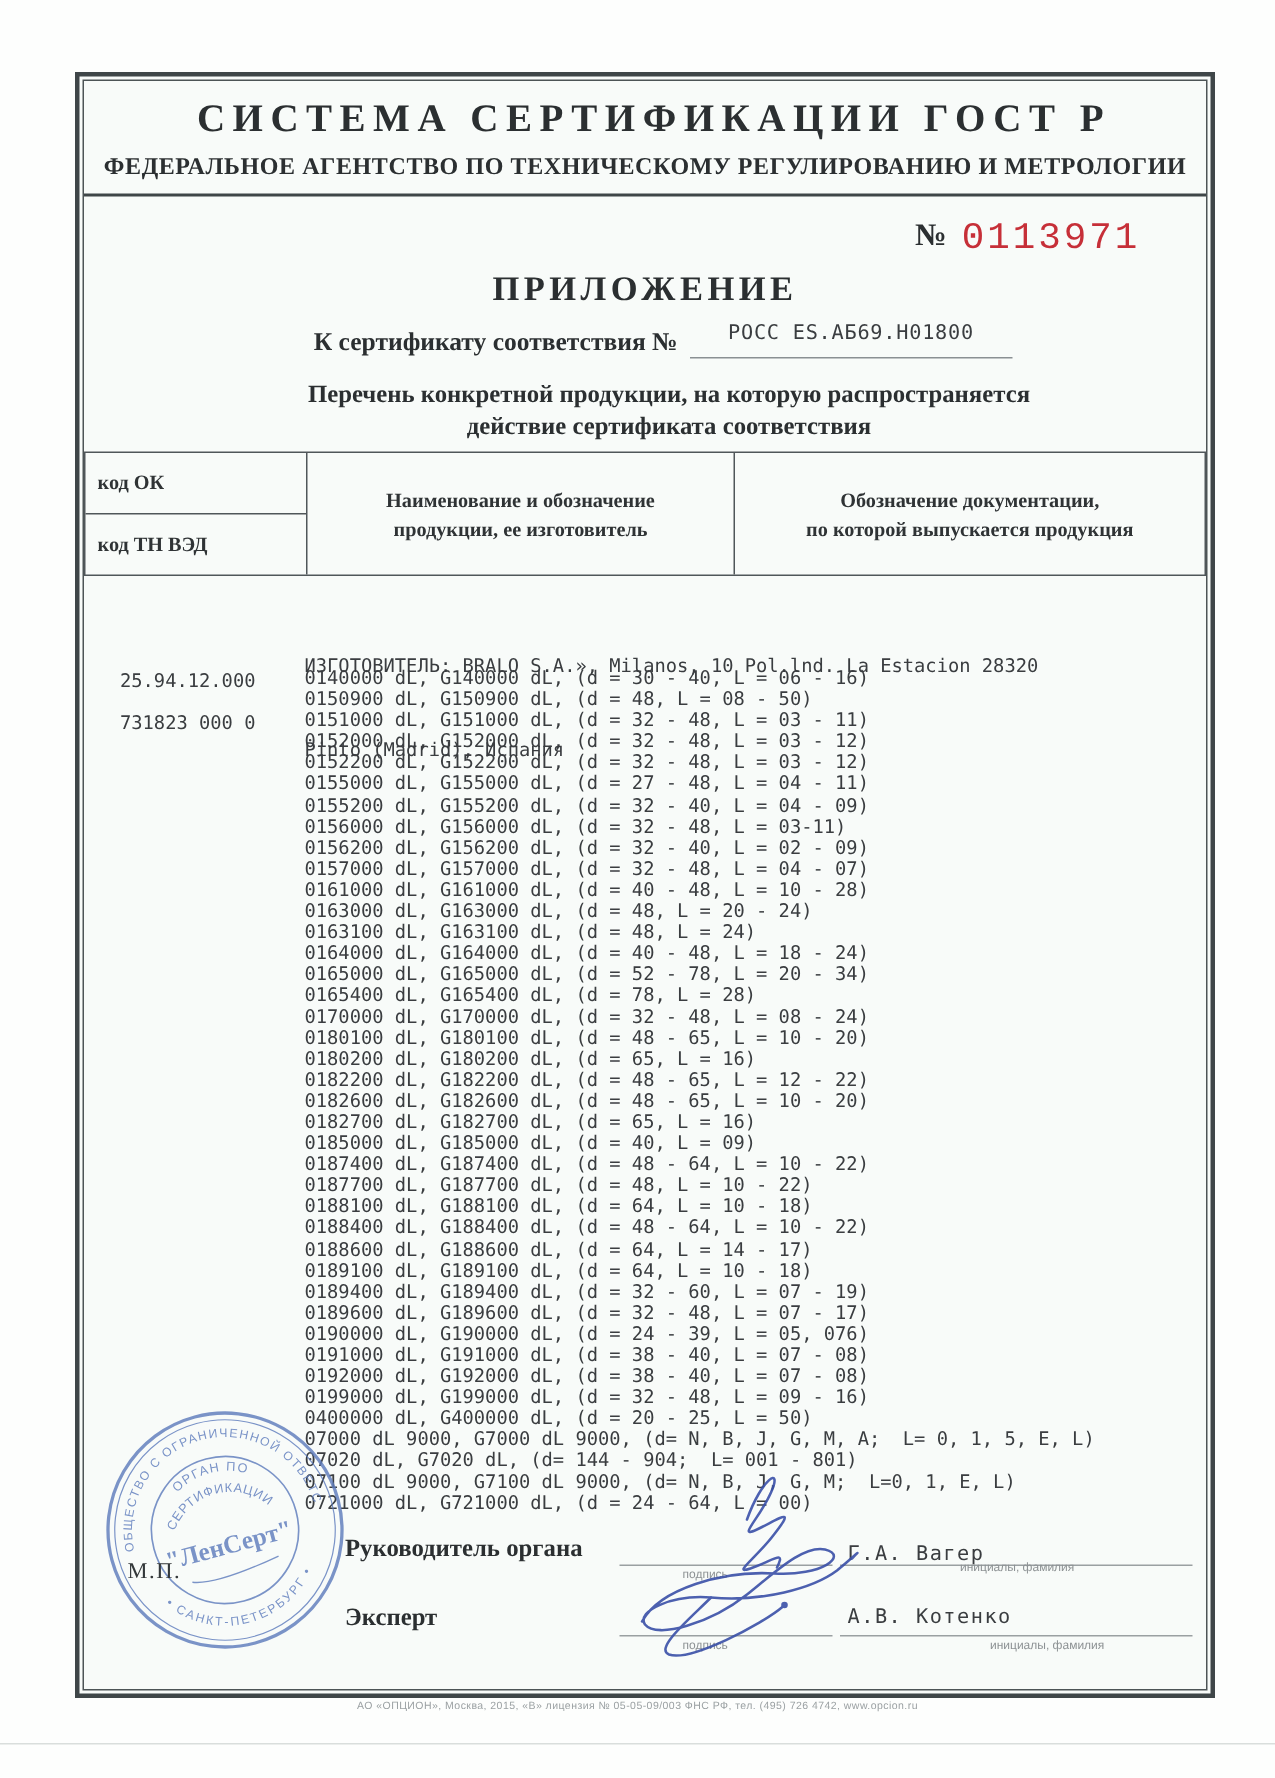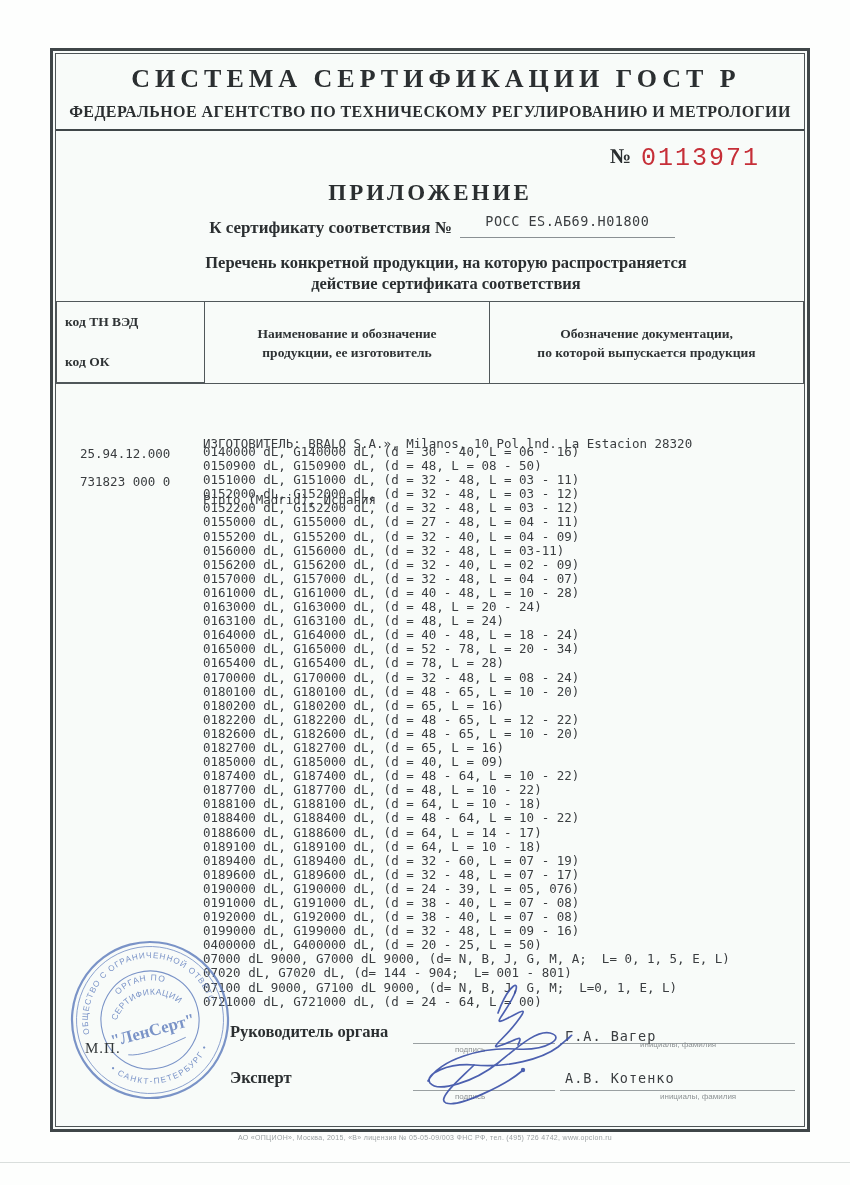--- a/index.html
+++ b/index.html
@@ -128,22 +128,22 @@
     <span class="lbl">К сертификату соответствия №</span><span class="val-wrap"><span class="val">РОСС ES.АБ69.Н01800</span></span>
   </div>
 
   <div class="desc">
     <div>Перечень конкретной продукции,  на которую распространяется</div>
     <div>действие сертификата соответствия</div>
   </div>
 
   <div class="tbl">
     <div class="c1">
+      <div class="half top">код ОК</div>
       <div class="half">код ТН ВЭД</div>
-      <div class="half top">код ОК</div>
     </div>
     <div class="c2">
       <div>Наименование и обозначение</div>
       <div>продукции, ее изготовитель</div>
     </div>
     <div class="c3">
       <div>Обозначение документации,</div>
       <div>по которой выпускается продукция</div>
     </div>
   </div>

